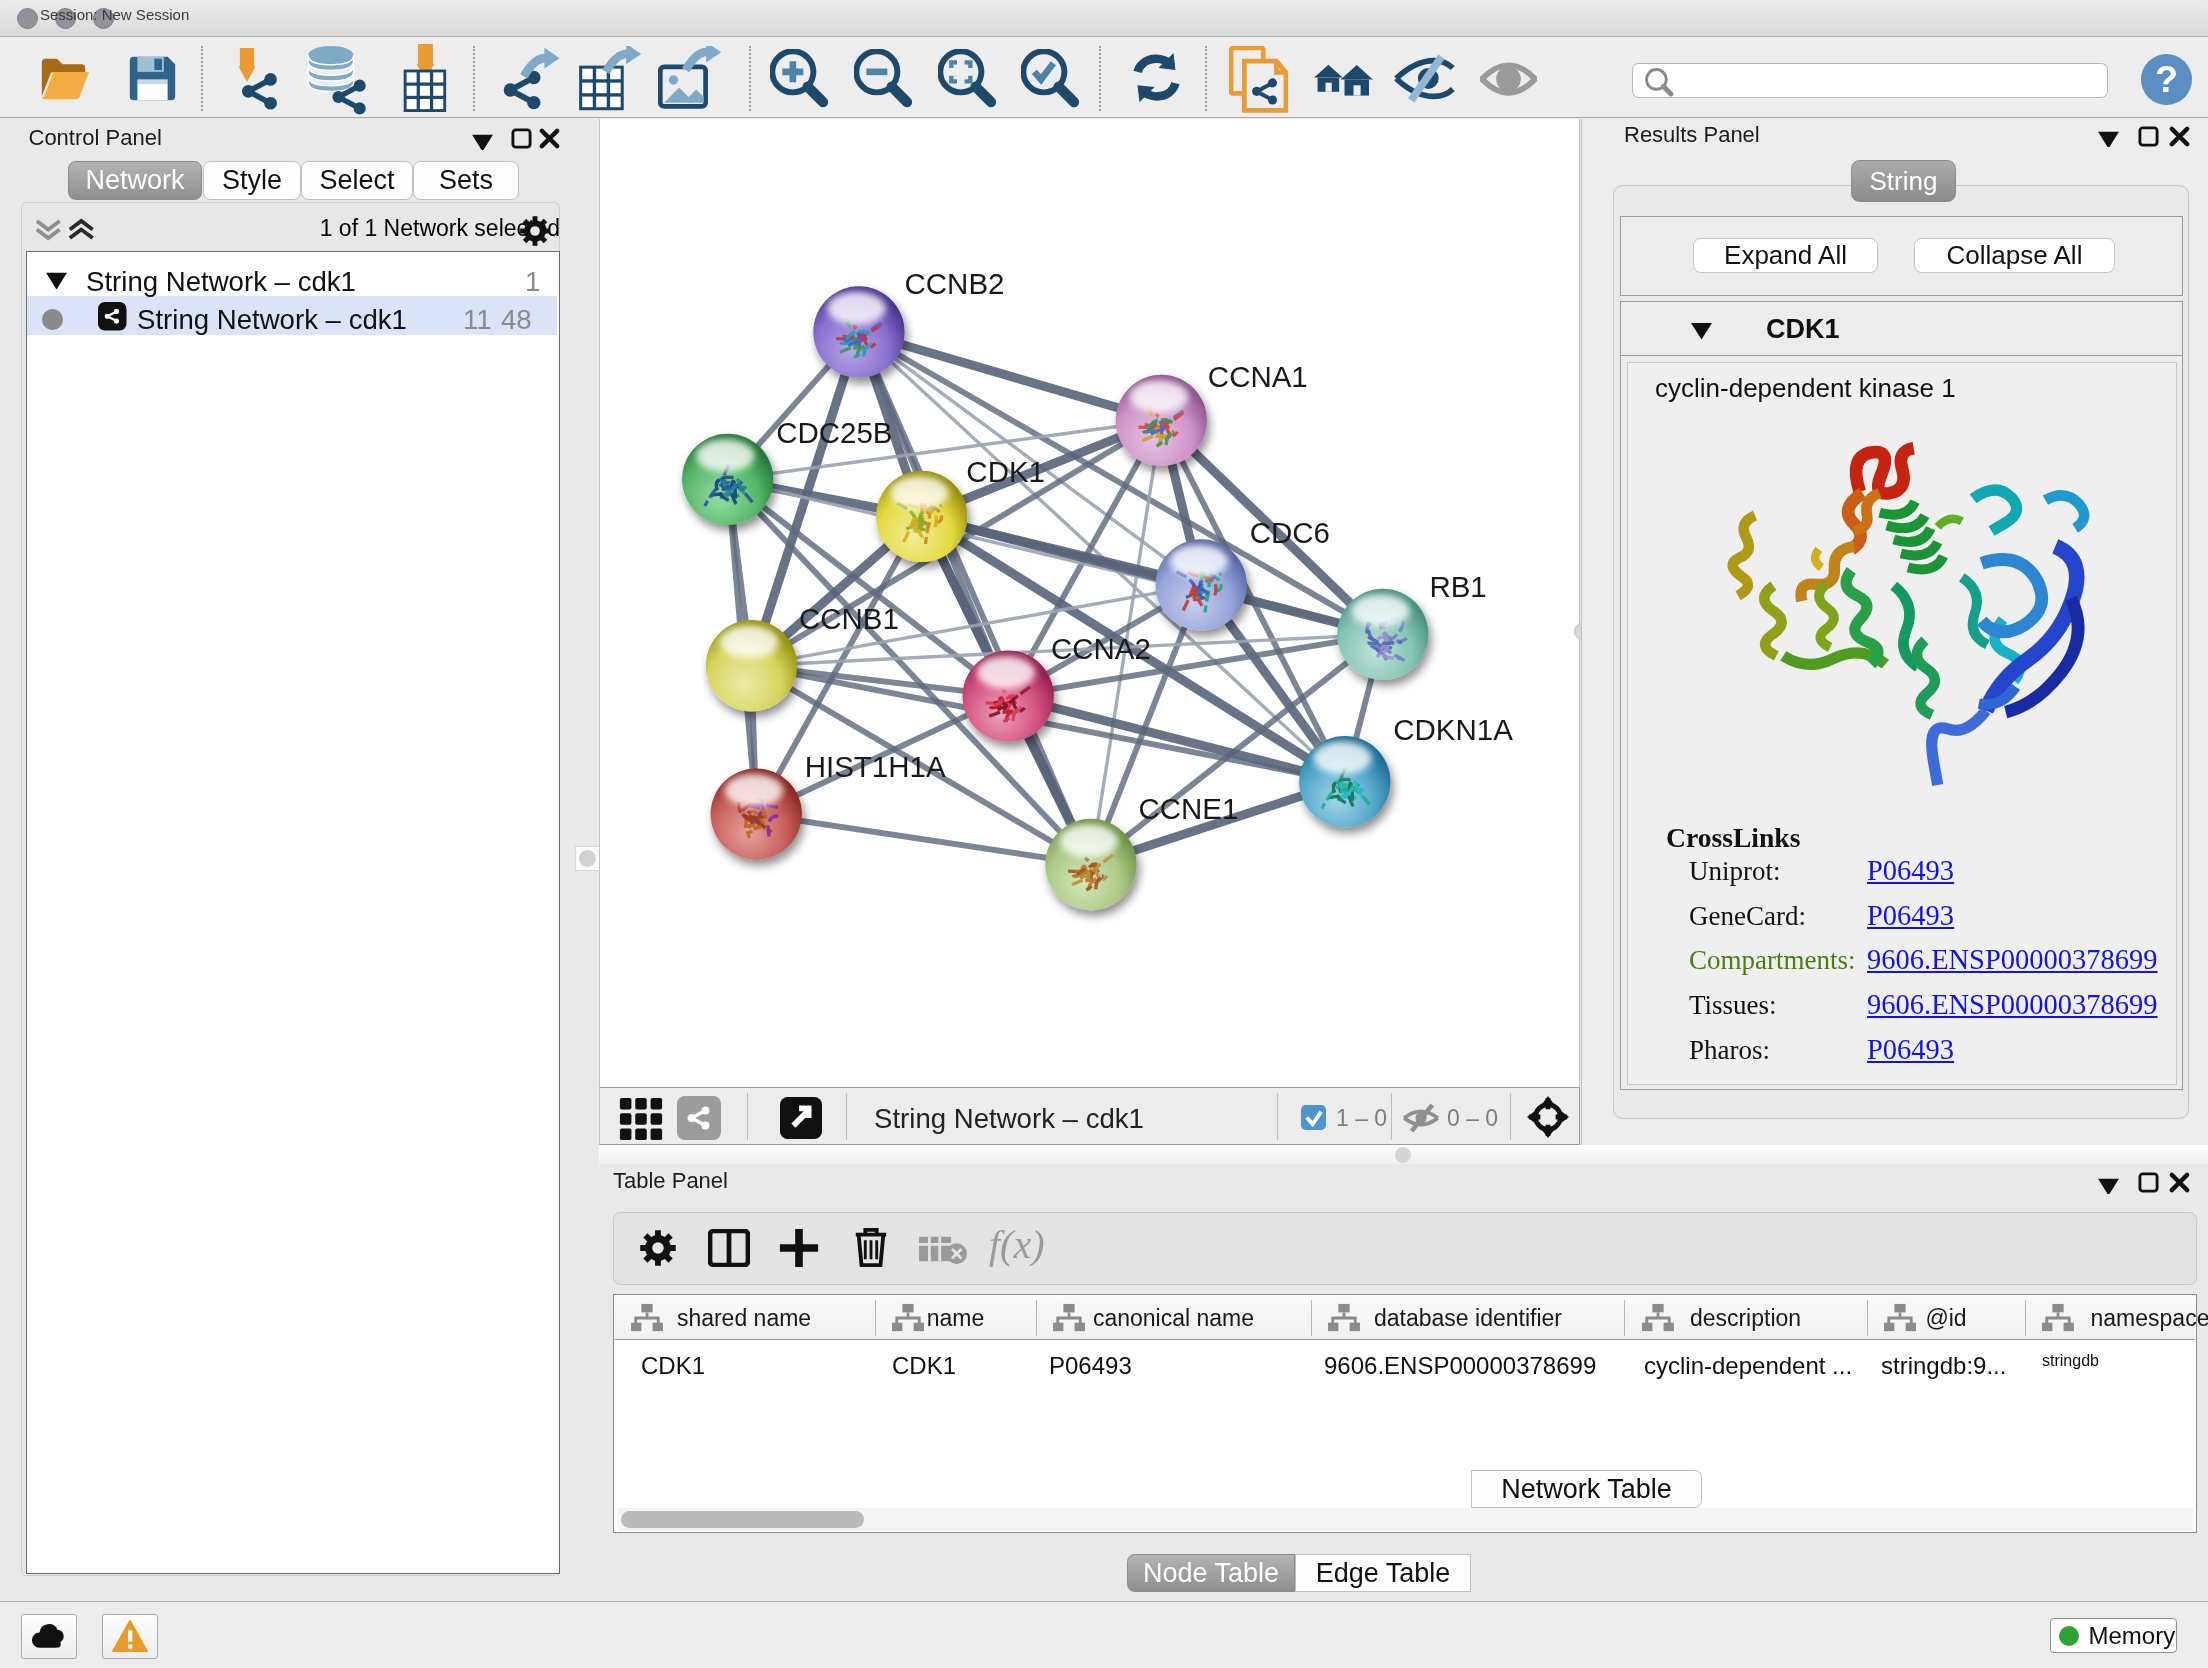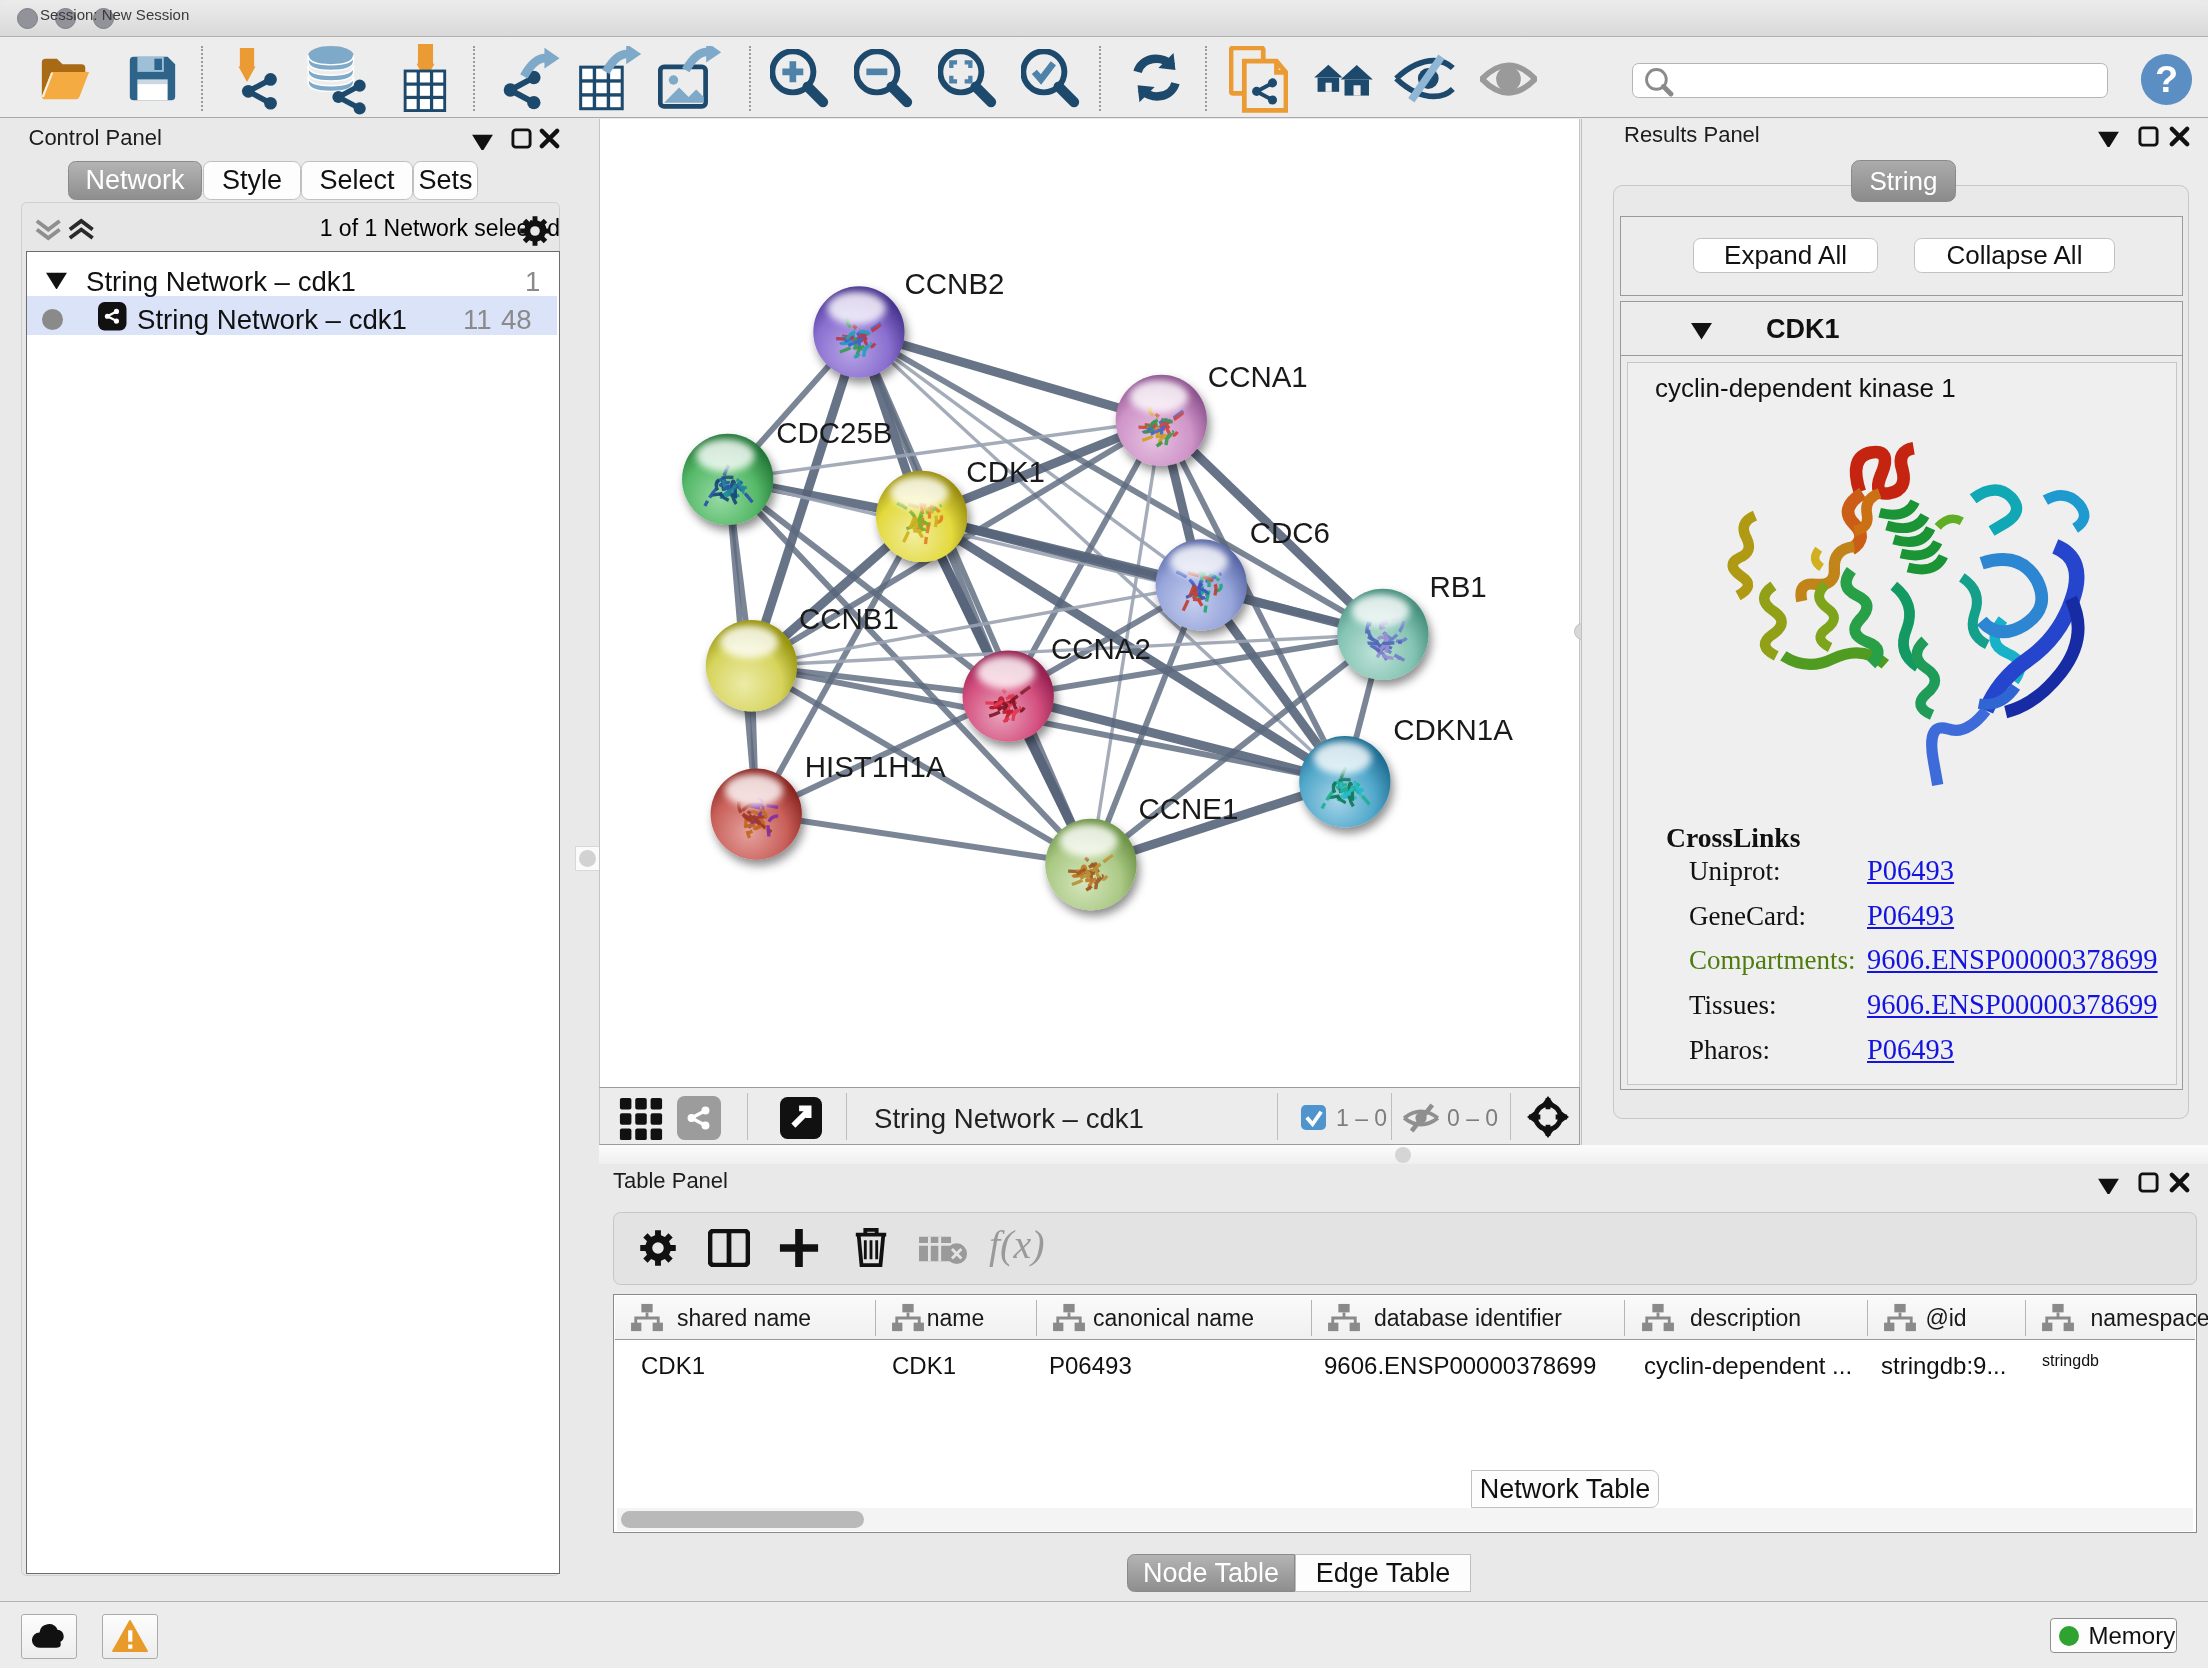--- a/index.html
+++ b/index.html
@@ -203,21 +203,21 @@
   </svg>
 <svg class="abs" style="left:511px;top:128px" width="21" height="21" viewBox="0 0 22 22">
     <rect x="2" y="2" width="18" height="18" rx="3" fill="none" stroke="#111" stroke-width="3"></rect>
   </svg>
 <svg class="abs" style="left:539px;top:128px" width="21" height="21" viewBox="0 0 22 22">
     <path d="M3 3 L19 19 M19 3 L3 19" stroke="#111" stroke-width="4.5" stroke-linecap="round"></path>
   </svg>
 <div class="abs tab sel" style="left:68px;top:161px;width:134px">Network</div>
 <div class="abs tab" style="left:203px;top:161px;width:98px">Style</div>
 <div class="abs tab" style="left:301px;top:161px;width:112px">Select</div>
-<div class="abs tab" style="left:413px;top:161px;width:65px">Sets</div>
+<div class="abs tab" style="left:413px;top:161px;width:106px">Sets</div>
 <div class="abs ctlbox"></div>
 <svg class="abs" style="left:34px;top:217px" width="28.5" height="25" viewBox="0 0 30 26">
     <path d="M3 4 l12 9 12 -9 M3 13 l12 9 12 -9" stroke="#8f8f8f" stroke-width="4" fill="none"></path>
   </svg>
 <svg class="abs" style="left:67px;top:217px" width="28.5" height="25" viewBox="0 0 30 26">
     <path d="M3 22 l12 -9 12 9 M3 13 l12 -9 12 9" stroke="#2a2a2a" stroke-width="4" fill="none"></path>
   </svg>
 <div class="abs" style="left:26px;top:215px;width:534px;text-align:right;font-size:23px;color:#000000">1 of 1 Network selected</div>
 <svg class="abs" style="left:519px;top:215px" width="32" height="32" viewBox="0 0 34 34">
     <path d="M32.8 14.4 L32.8 19.6 L28.2 19.6 L26.8 23.1 L30.0 26.3 L26.3 30.0 L23.1 26.8 L19.6 28.2 L19.6 32.8 L14.4 32.8 L14.4 28.2 L10.9 26.8 L7.7 30.0 L4.0 26.3 L7.2 23.1 L5.8 19.6 L1.2 19.6 L1.2 14.4 L5.8 14.4 L7.2 10.9 L4.0 7.7 L7.7 4.0 L10.9 7.2 L14.4 5.8 L14.4 1.2 L19.6 1.2 L19.6 5.8 L23.1 7.2 L26.3 4.0 L30.0 7.7 L26.8 10.9 L28.2 14.4 Z" fill="#111"></path>
@@ -714,21 +714,21 @@
 <div class="abs" style="left:892px;top:1352px;font-size:24px;color:#111">CDK1</div>
 <div class="abs" style="left:1049px;top:1352px;font-size:24px;color:#111">P06493</div>
 <div class="abs" style="left:1324px;top:1352px;font-size:24px;color:#111">9606.ENSP00000378699</div>
 <div class="abs" style="left:1644px;top:1352px;font-size:24px;color:#111">cyclin-dependent ...</div>
 <div class="abs" style="left:1881px;top:1352px;font-size:24px;color:#111">stringdb:9...</div>
 <div class="abs" style="left:2042px;top:1352px;font-size:16px;color:#111">stringdb</div>
 <div class="abs" style="left:617px;top:1508px;width:1576px;height:23px;background:#f4f4f4"></div>
 <div class="abs" style="left:621px;top:1511px;width:243px;height:17px;background:#b9b9b9;border-radius:8.6px"></div>
 <div class="abs btab" style="left:1127px;top:1554px;width:168px;background:linear-gradient(#b4b4b4,#8e8e8e);color:#fff;border-color:#8a8a8a;border-radius:7.6px 0 0 7.6px;">Node Table</div>
 <div class="abs btab" style="left:1295px;top:1554px;width:176px;">Edge Table</div>
-<div class="abs btab" style="left:1471px;top:1470px;width:188px;border-radius:0 7.6px 7.6px 0;">Network Table</div>
+<div class="abs btab" style="left:1471px;top:1470px;width:231px;border-radius:0 7.6px 7.6px 0;">Network Table</div>
 <div class="abs statusbar"></div>
 <div class="abs sbtn" style="left:21px"></div>
 <svg class="abs" style="left:30px;top:1623px" width="38" height="28.5" viewBox="0 0 40 30">
     <path d="M10 26 a8 8 0 0 1 0 -16 a10 10 0 0 1 19 -3 a7 7 0 0 1 3 13 q2 6 -4 6 z" fill="#111"></path>
   </svg>
 <div class="abs sbtn" style="left:102px"></div>
 <svg class="abs" style="left:112px;top:1619px" width="36" height="34" viewBox="0 0 38 36">
     <path d="M19 2 L37 34 H1 Z" fill="#e89b28" stroke="#e89b28" stroke-width="2" stroke-linejoin="round"></path>
     <rect x="17" y="12" width="4.5" height="12" fill="#fff"></rect>
     <rect x="17" y="27" width="4.5" height="4.5" fill="#fff"></rect>

